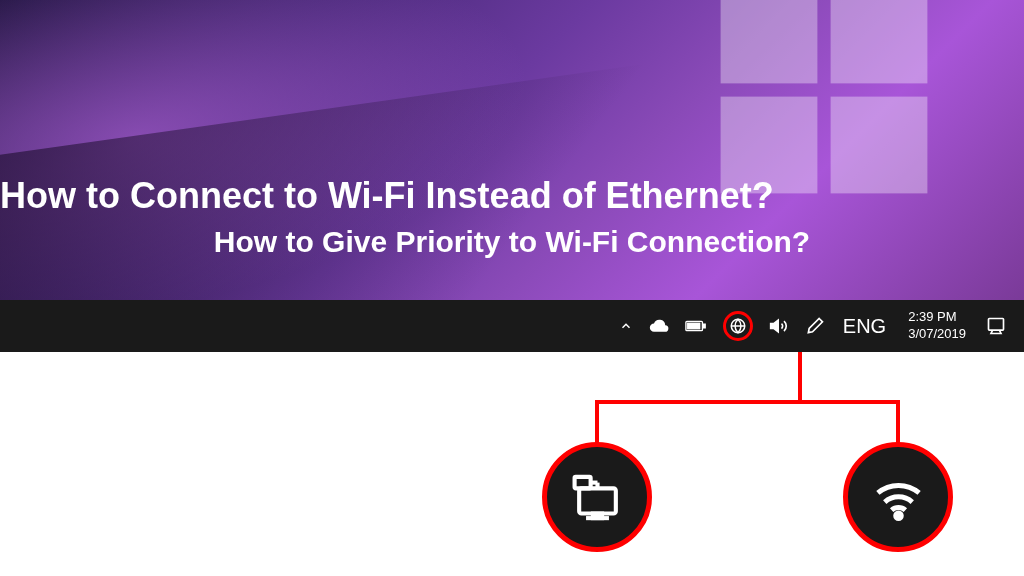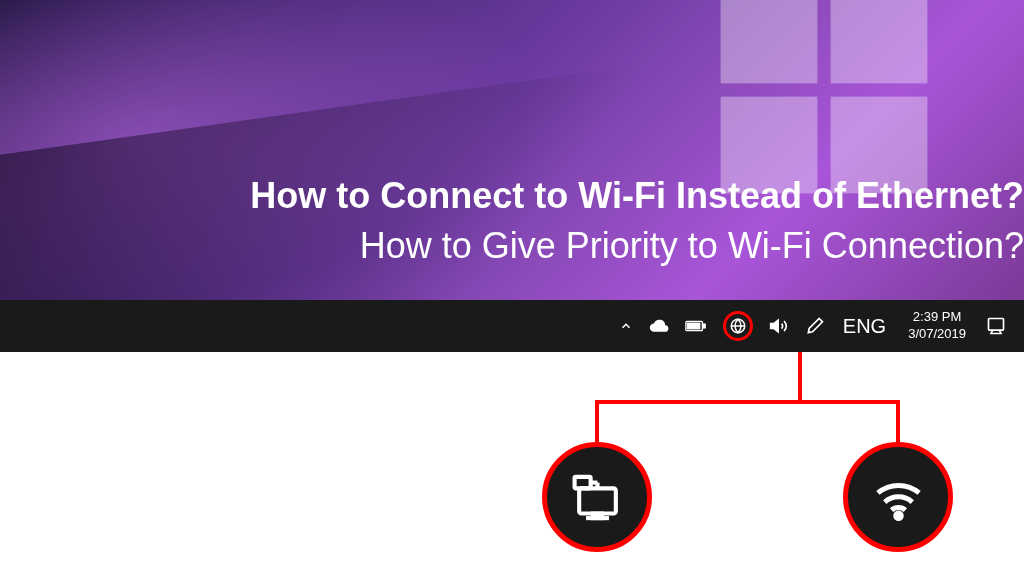--- a/index.html
+++ b/index.html
@@ -52,36 +52,36 @@
     .windows-logo svg {
       width: 100%;
       height: 100%;
     }
     .title-main {
       position: absolute;
       top: 175px;
       left: 50%;
       transform: translateX(-50%);
       width: 100%;
-      text-align: right;
+      text-align: left;
       color: #ffffff;
       font-size: 36px;
       font-weight: bold;
       z-index: 3;
     }
     .title-sub {
       position: absolute;
       top: 225px;
       left: 50%;
       transform: translateX(-50%);
       width: 100%;
-      text-align: right;
-      color: #ffffff;
-      font-size: 36px;
-      font-weight: normal;
+      text-align: center;
+      color: #ffffff;
+      font-size: 30px;
+      font-weight: bold;
       z-index: 3;
     }
     .taskbar {
       width: 100%;
       height: 52px;
       background: #1a1a1a;
       position: absolute;
       top: 300px;
       display: flex;
       justify-content: flex-end;
@@ -100,21 +100,21 @@
     .tray-chevron {
       font-size: 14px;
     }
     .tray-lang {
       font-size: 20px;
       padding: 4px 8px;
     }
     .tray-clock {
       display: flex;
       flex-direction: column;
-      align-items: center;
+      align-items: flex-start;
       color: #ffffff;
       font-size: 13px;
       line-height: 1.3;
       padding: 4px 10px;
       cursor: pointer;
     }
     .network-circle {
       border: 3px solid #ff0000;
       border-radius: 50%;
       width: 30px;

